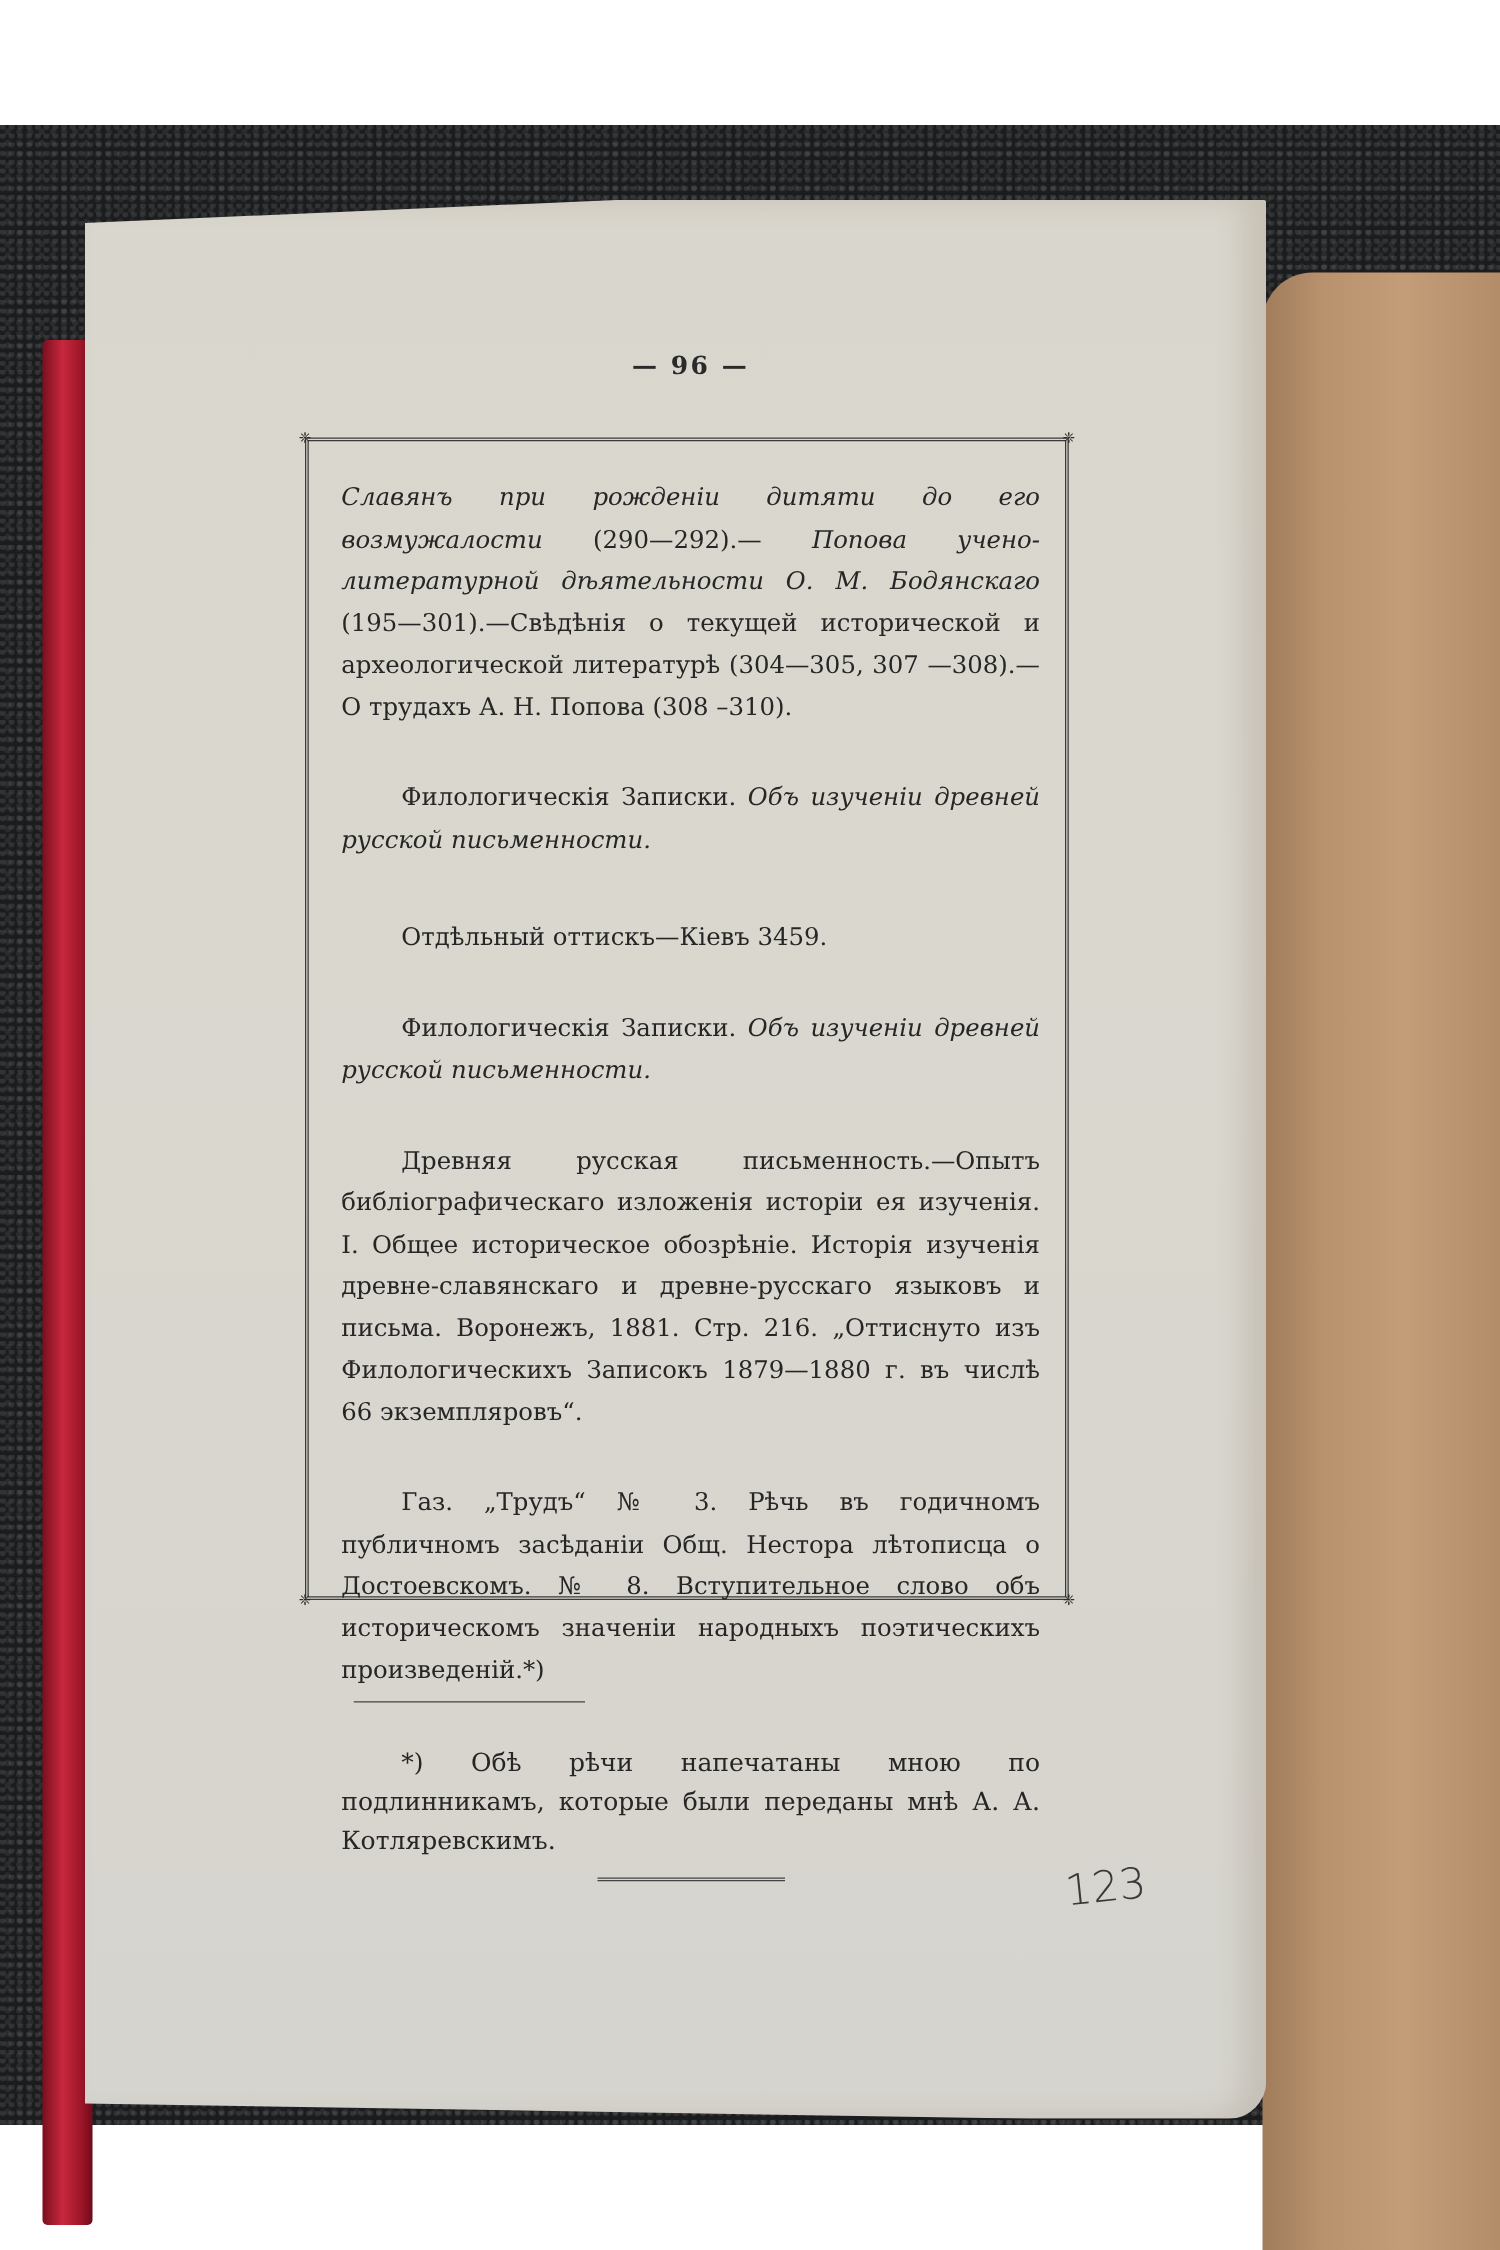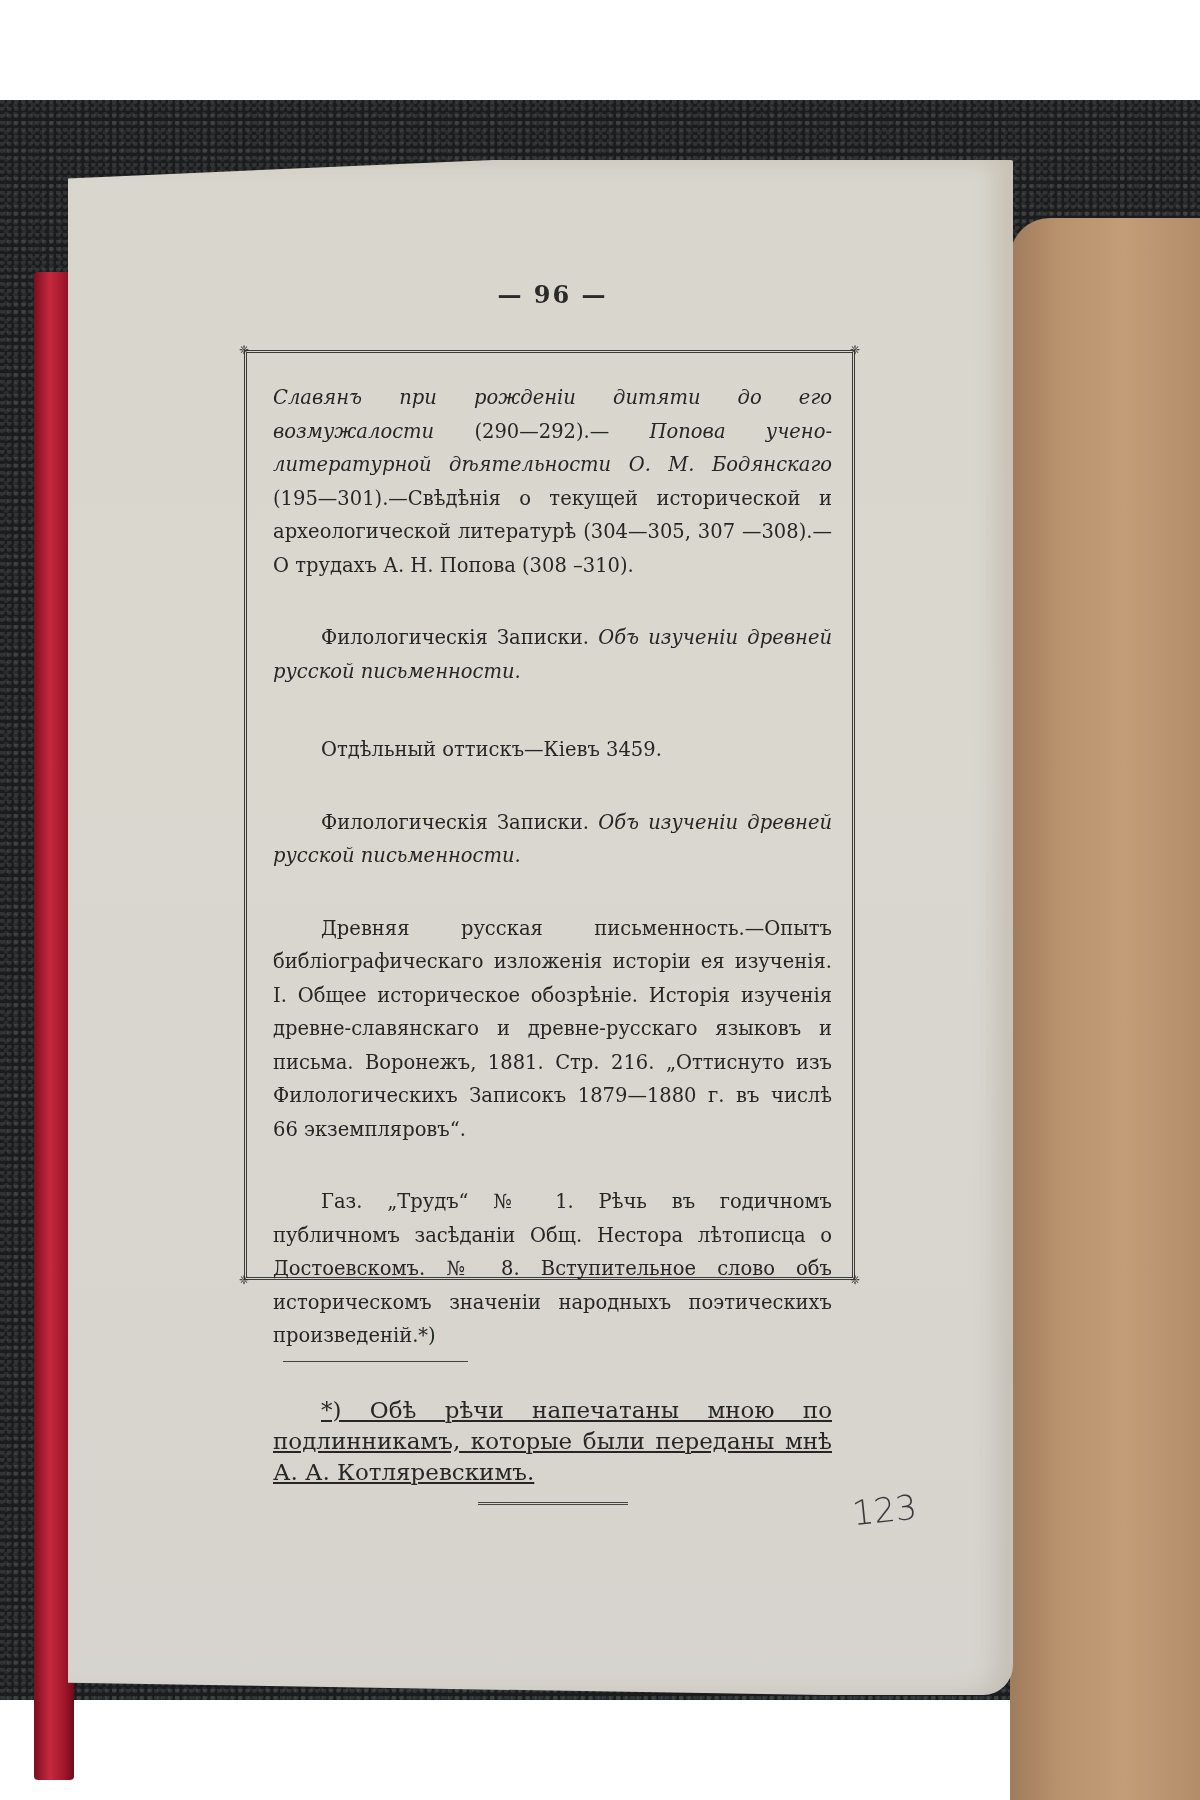--- a/index.html
+++ b/index.html
@@ -28,21 +28,21 @@
     }
     .page {
       position: absolute; left: 68px; top: 160px; width: 945px; height: 1535px;
       background: linear-gradient(180deg, #d9d6cd 0%, #dad7cf 40%, #d6d4ce 100%);
       border-radius: 6px 2px 30px 6px;
       box-shadow: inset -18px 0 22px rgba(120,100,80,0.18);
       clip-path: polygon(0 1.2%, 45% 0%, 100% -1%, 100% 100%, 80% 100%, 0 99.2%);
     }
     .page-number {
       position: absolute; left: 0; width: 100%; top: 120px; text-align: center;
-      font-size: 24px; font-weight: bold; color: #2a2a2a; letter-spacing: 2px;
+      font-size: 20px; font-weight: bold; color: #2a2a2a; letter-spacing: 2px;
       padding-left: 24px; box-sizing: border-box;
     }
     .frame {
       position: absolute; left: 176px; top: 190px; width: 605px; height: 924px;
       border: 3px double #3a3a3a;
     }
     .corner {
       position: absolute; width: 12px; height: 12px; font-size: 12px; line-height: 12px;
       color: #2d2d2d; text-align: center;
     }
@@ -56,21 +56,21 @@
       text-align: justify;
     }
     .text p { margin: 0; }
     .text .indent { text-indent: 48px; margin-top: 33px; }
     .text .year { text-align: center; margin: 0; }
     .text em { }
     .gap { height: 6px; }
     .fn-rule {
       width: 185px; border-top: 1.5px solid #444; margin: 8px 0 6px 10px;
     }
-    .footnote { font-size: 23px; line-height: 31px; text-decoration: underline; }
+    .footnote { font-size: 20px; line-height: 31px; }
     .end-rule {
       width: 150px; margin: 14px auto 0; border-top: 3px double #444; height: 2px;
     }
     .handwritten {
       position: absolute; left: 852px; top: 1490px; font-size: 34px;
       font-family: "DejaVu Sans", sans-serif; font-weight: 300; color: #3a3a3a;
       transform: rotate(-6deg);
     }
   </style>
 </head>
@@ -101,21 +101,21 @@
       <div class="gap"></div>
       <div class="gap"></div>
       <p class="indent">Отдѣльный оттискъ—Кіевъ 3459.</p>
       <div class="gap"></div>
       <p class="indent">
         <span>Филологическія Записки. </span><em>Объ изученіи древней русской письменности.</em>
       </p>
       <div class="gap"></div>
       <p class="indent">Древняя русская письменность.—Опытъ библіографическаго изложенія исторіи ея изученія. I. Общее историческое обозрѣніе. Исторія изученія древне-славянскаго и древне-русскаго языковъ и письма. Воронежъ, 1881. Стр. 216. „Оттиснуто изъ Филологическихъ Записокъ 1879—1880 г. въ числѣ 66 экземпляровъ“.</p>
       <div class="gap"></div>
-      <p class="indent">Газ. „Трудъ“ № 1. Рѣчь въ годичномъ публичномъ засѣданіи Общ. Нестора лѣтописца о Достоевскомъ. № 8. Вступительное слово объ историческомъ значеніи народныхъ поэтическихъ произведеній.*)</p>
+      <p class="indent">Газ. „Трудъ“ № 3. Рѣчь въ годичномъ публичномъ засѣданіи Общ. Нестора лѣтописца о Достоевскомъ. № 8. Вступительное слово объ историческомъ значеніи народныхъ поэтическихъ произведеній.*)</p>
       <div class="fn-rule"></div>
       <p class="indent footnote">*) Обѣ рѣчи напечатаны мною по подлинникамъ, которые были переданы мнѣ А. А. Котляревскимъ.</p>
       <div class="end-rule"></div>
     </div>
   </div>
 </div>
 
 <div class="handwritten">123</div>
 
 </body></html>

